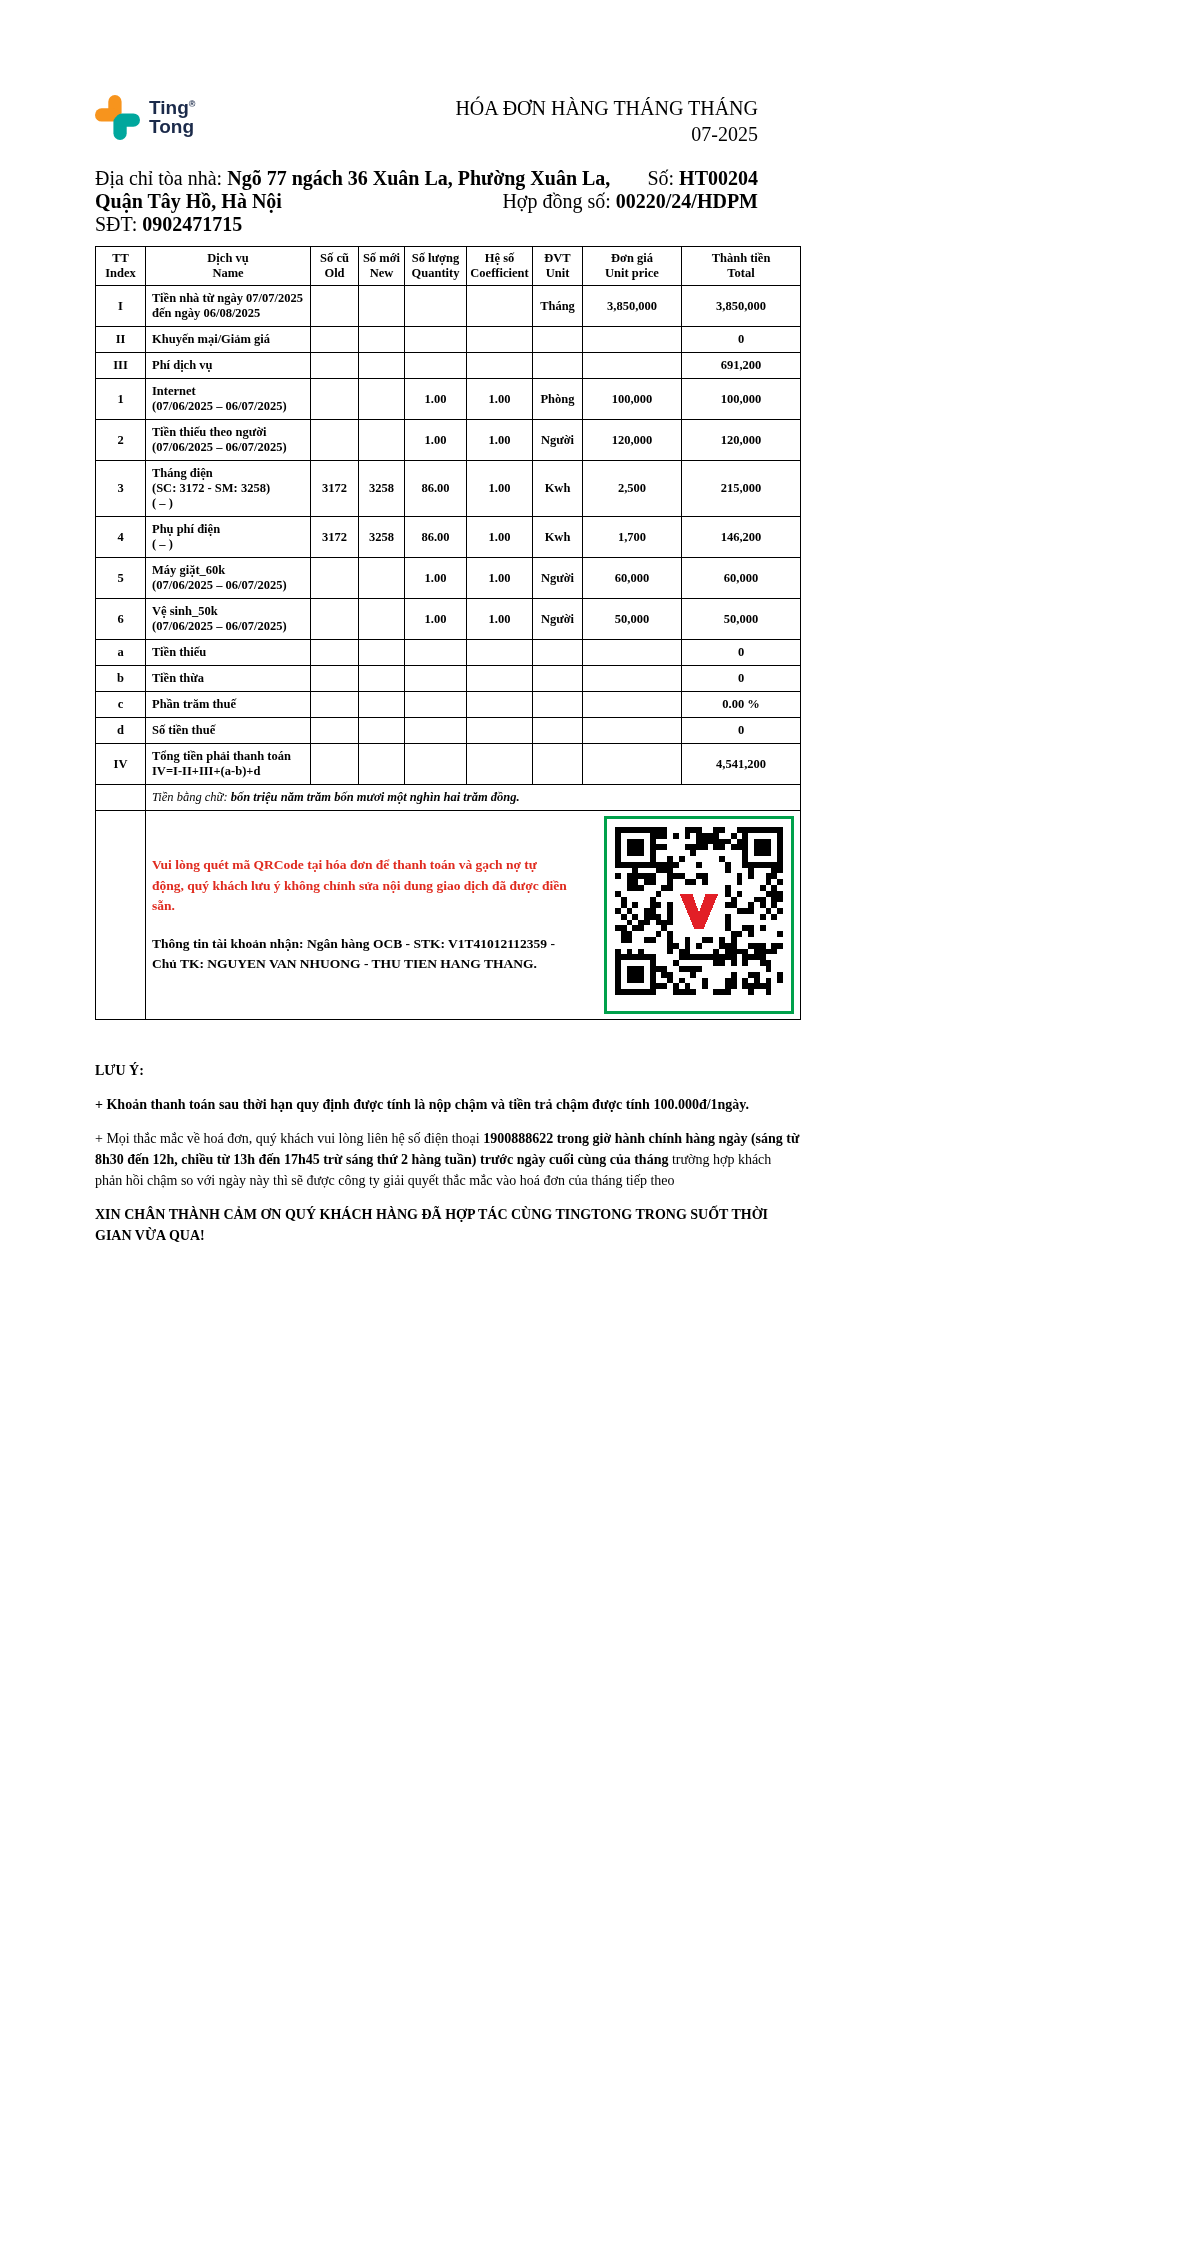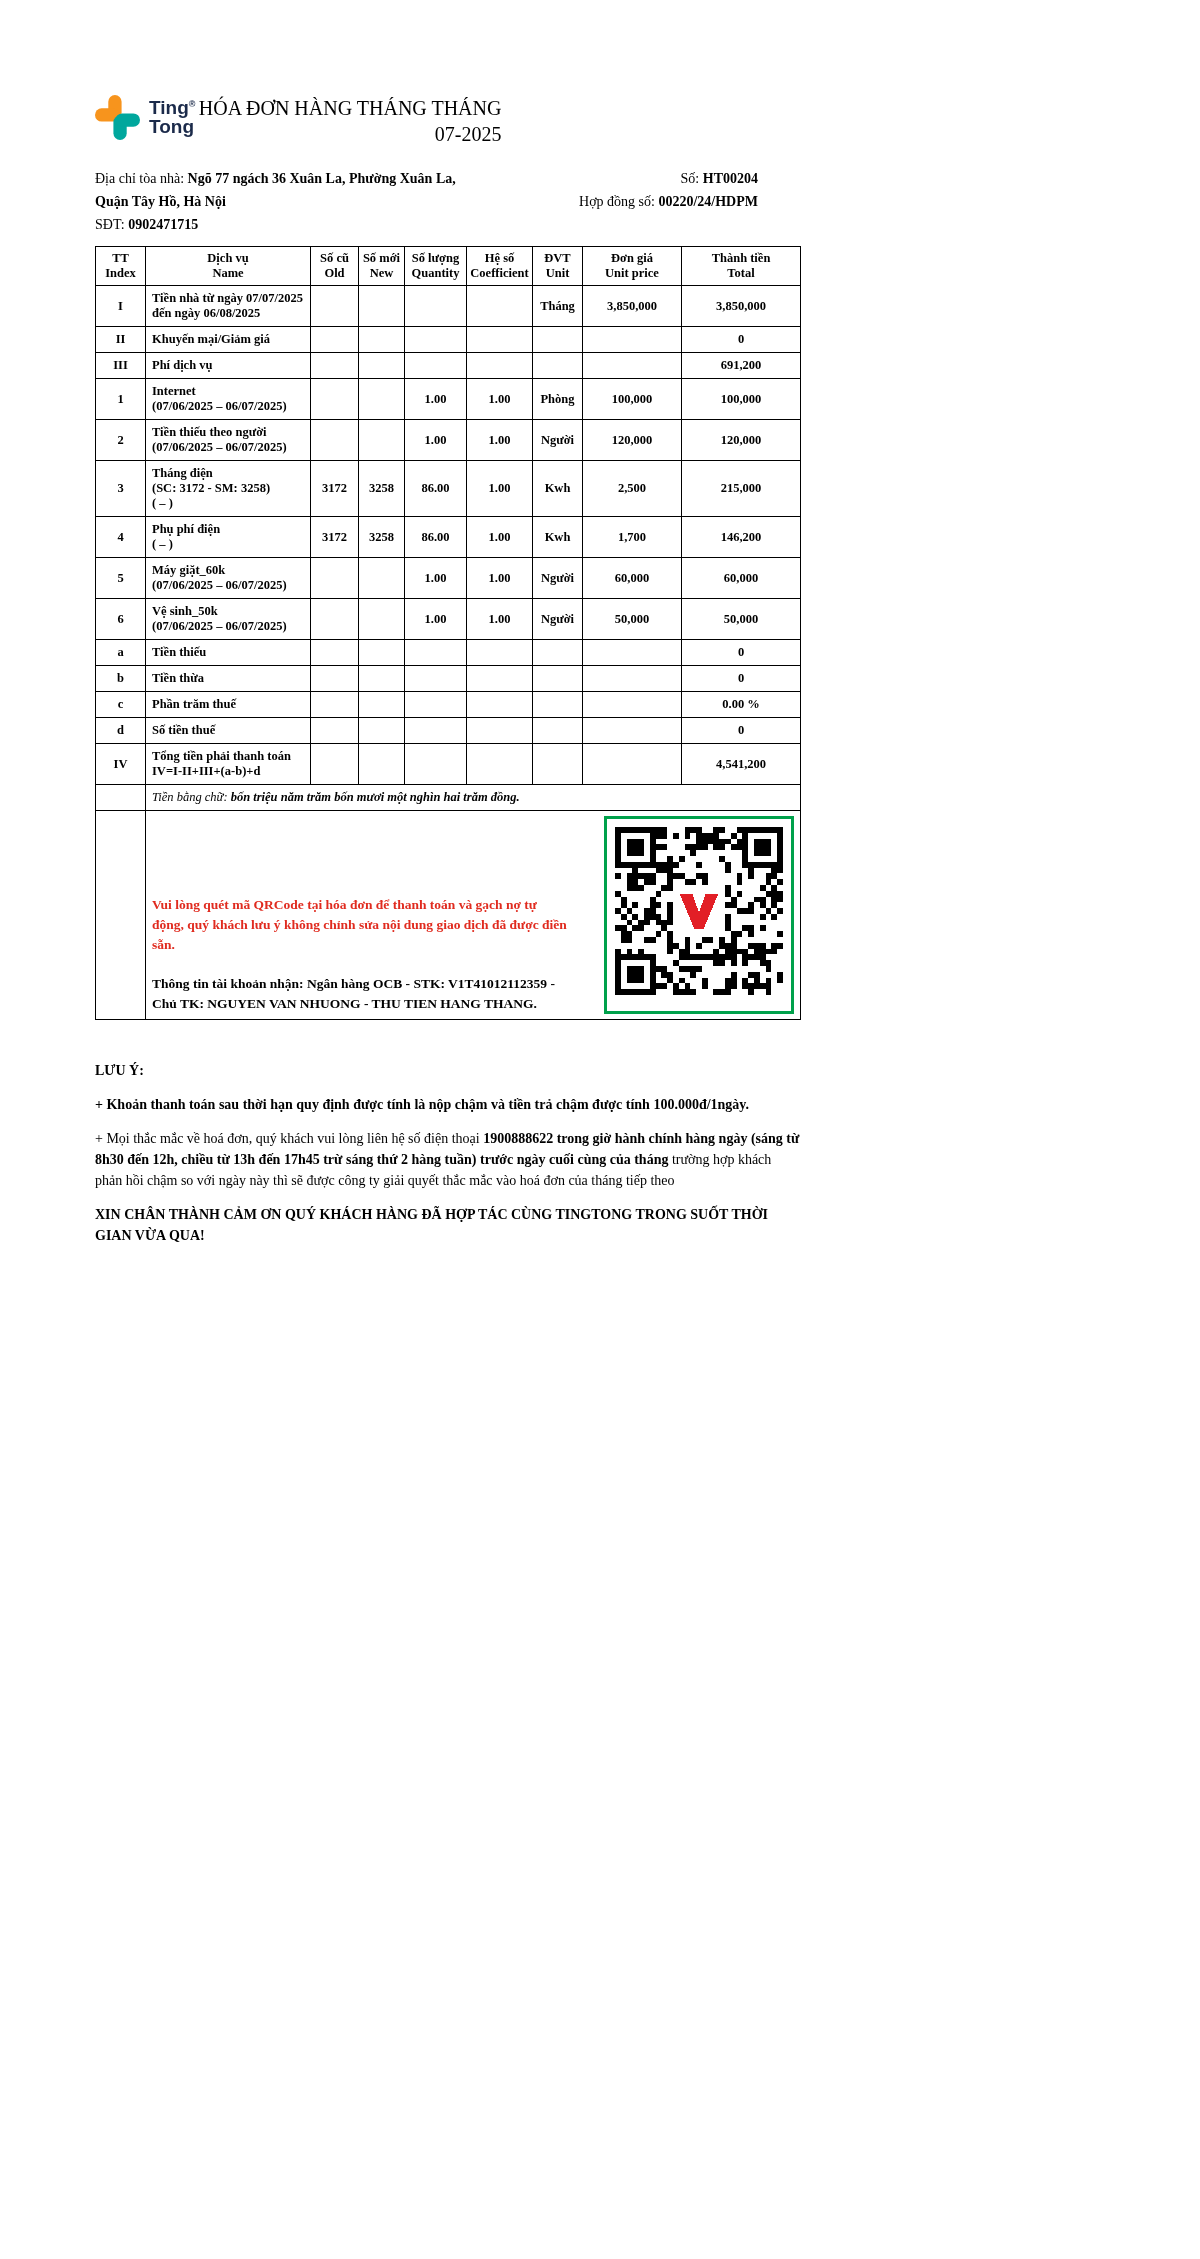--- a/index.html
+++ b/index.html
@@ -12,51 +12,51 @@
   }
   *{box-sizing:border-box;}
   html,body{margin:0;padding:0;}
   body{
     width:1200px;height:2259px;background:#ffffff;color:#000;
     font-family:"Liberation Serif", serif;overflow:hidden;
   }
   .page{padding:95px 0 0 95px;width:900px;}
 
   
-  .header{display:flex;justify-content:flex-start;align-items:flex-start;width:705px;}
+  .header{display:flex;justify-content:space-between;align-items:flex-start;width:705px;}
   .logo{display:flex;align-items:center;gap:9px;}
   .logo-text{font-family:"Liberation Sans", sans-serif;font-weight:bold;font-size:19px;line-height:0.98;color:var(--logo-navy);}
   .reg{font-size:9px;}
   .lg-o{fill:var(--logo-orange);}
   .lg-t{fill:var(--logo-teal);}
   .title{font-size:20px;font-weight:normal;text-align:right;max-width:348px;padding-right:42px;line-height:1.3;}
 
   
-  .info{margin-top:20px;width:705px;font-size:14px;}
+  .info{margin-top:20px;width:705px;font-size:20px;}
   .info-line{display:flex;line-height:23px;}
   .il-left{white-space:nowrap;}
   .il-right{margin-left:auto;padding-right:42px;text-align:right;white-space:nowrap;}
   .bv{font-weight:bold;}
 
   
   table.invoice{border-collapse:collapse;width:705px;margin-top:10px;font-size:12.5px;table-layout:fixed;}
   table.invoice th, table.invoice td{border:1px solid #000;}
   table.invoice th{padding:4px 2px;font-size:12.5px;line-height:1.2;text-align:center;vertical-align:middle;}
   table.invoice td{padding:5px 6px;font-weight:bold;vertical-align:middle;line-height:15px;}
   td.c-index{text-align:center;}
   td.c-name{text-align:left;}
   td.c-num{text-align:center;}
   td.c-money{text-align:center;}
 
   tr.words-row td{font-weight:normal;padding:5px 6px;}
   .words{font-style:italic;margin-top:28px;}
   .words-bold{font-weight:bold;}
 
   td.qr-cell{padding:12px 12px;font-weight:normal;}
-  .qr-flex{display:flex;align-items:flex-end;gap:32px;}
+  .qr-flex{display:flex;align-items:center;gap:32px;}
   .qr-text{flex:1;font-size:13.5px;line-height:1.5;}
   .qr-notice{color:var(--red-text);margin:0 0 18px 0;}
   .qr-account{margin:0;}
   .qr-box{border:3px solid var(--qr-green);padding:8px;background:#fff;flex:0 0 auto;font-size:0;}
   #qr-svg rect{fill:#000;}
   .qr-logo-v{fill:var(--qr-red);}
 
   
   .footer{width:705px;margin-top:40px;font-size:14px;line-height:1.5;}
   .footer p{margin:0 0 13px 0;}

